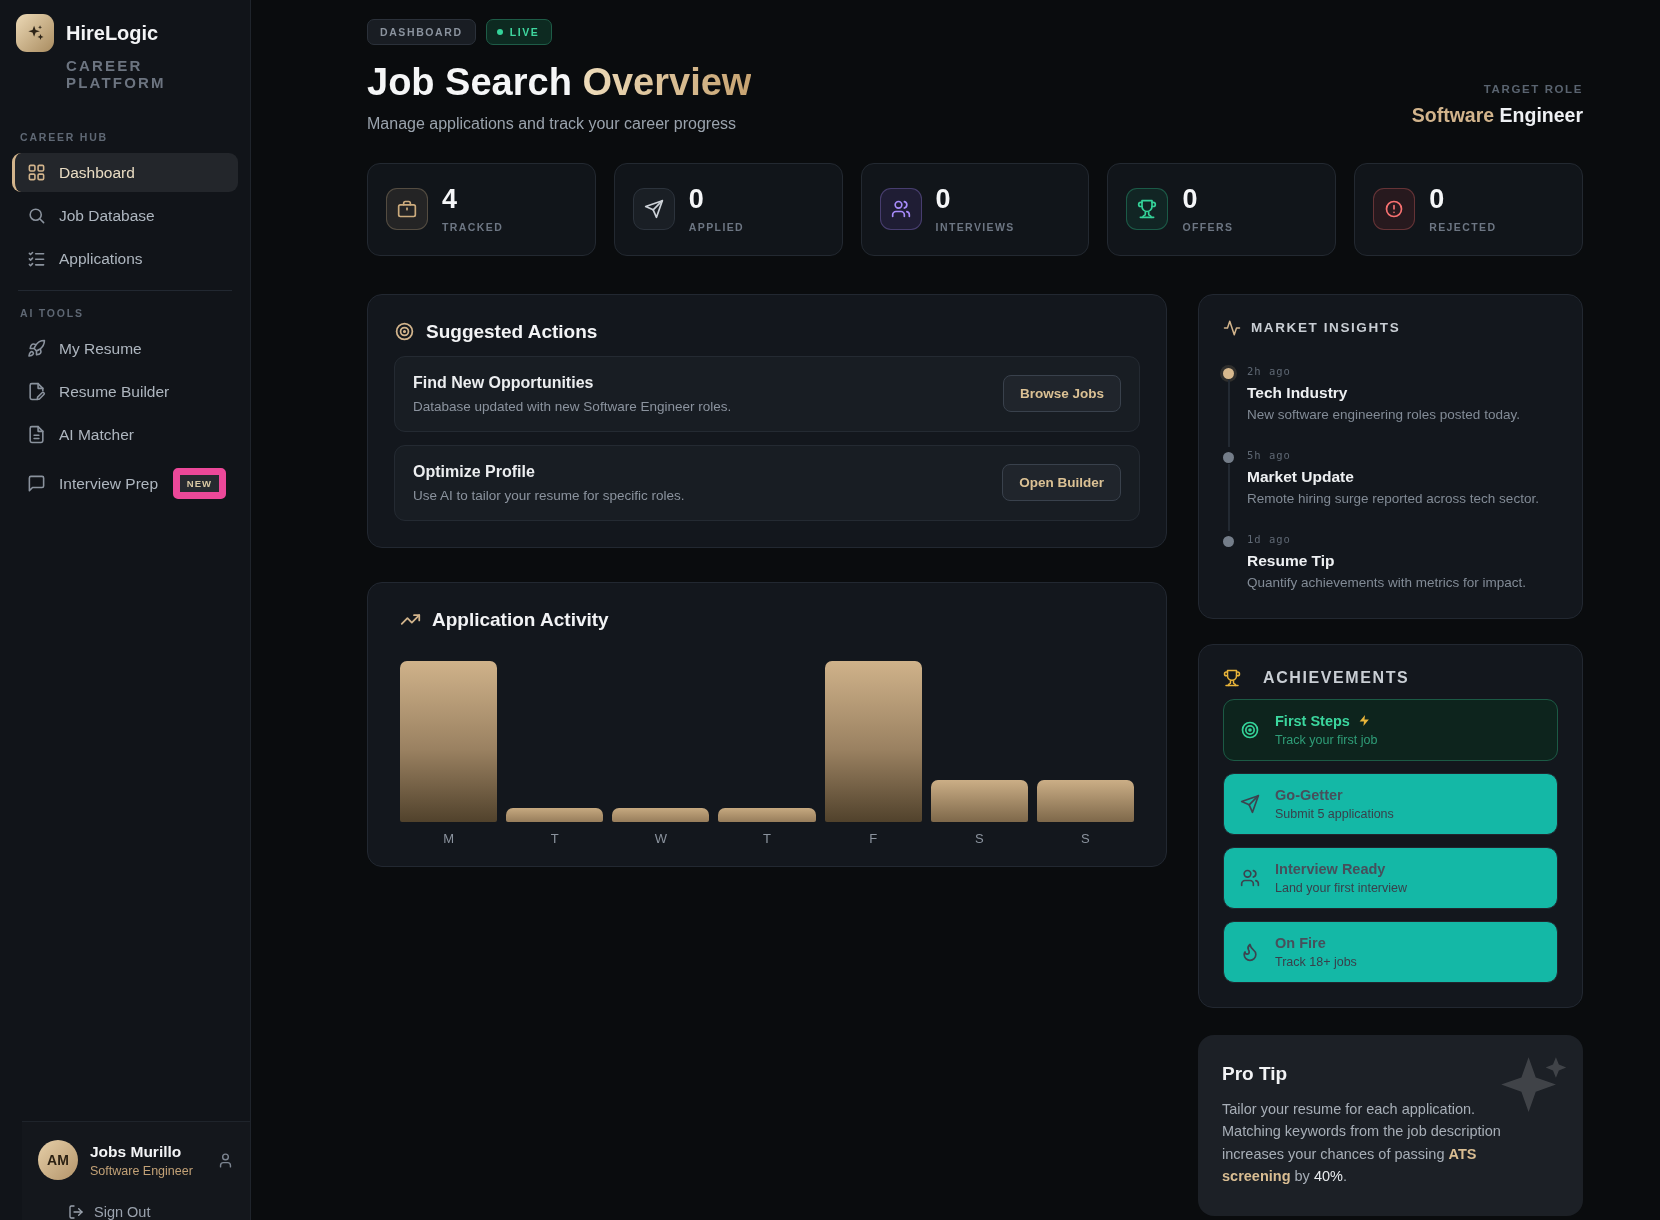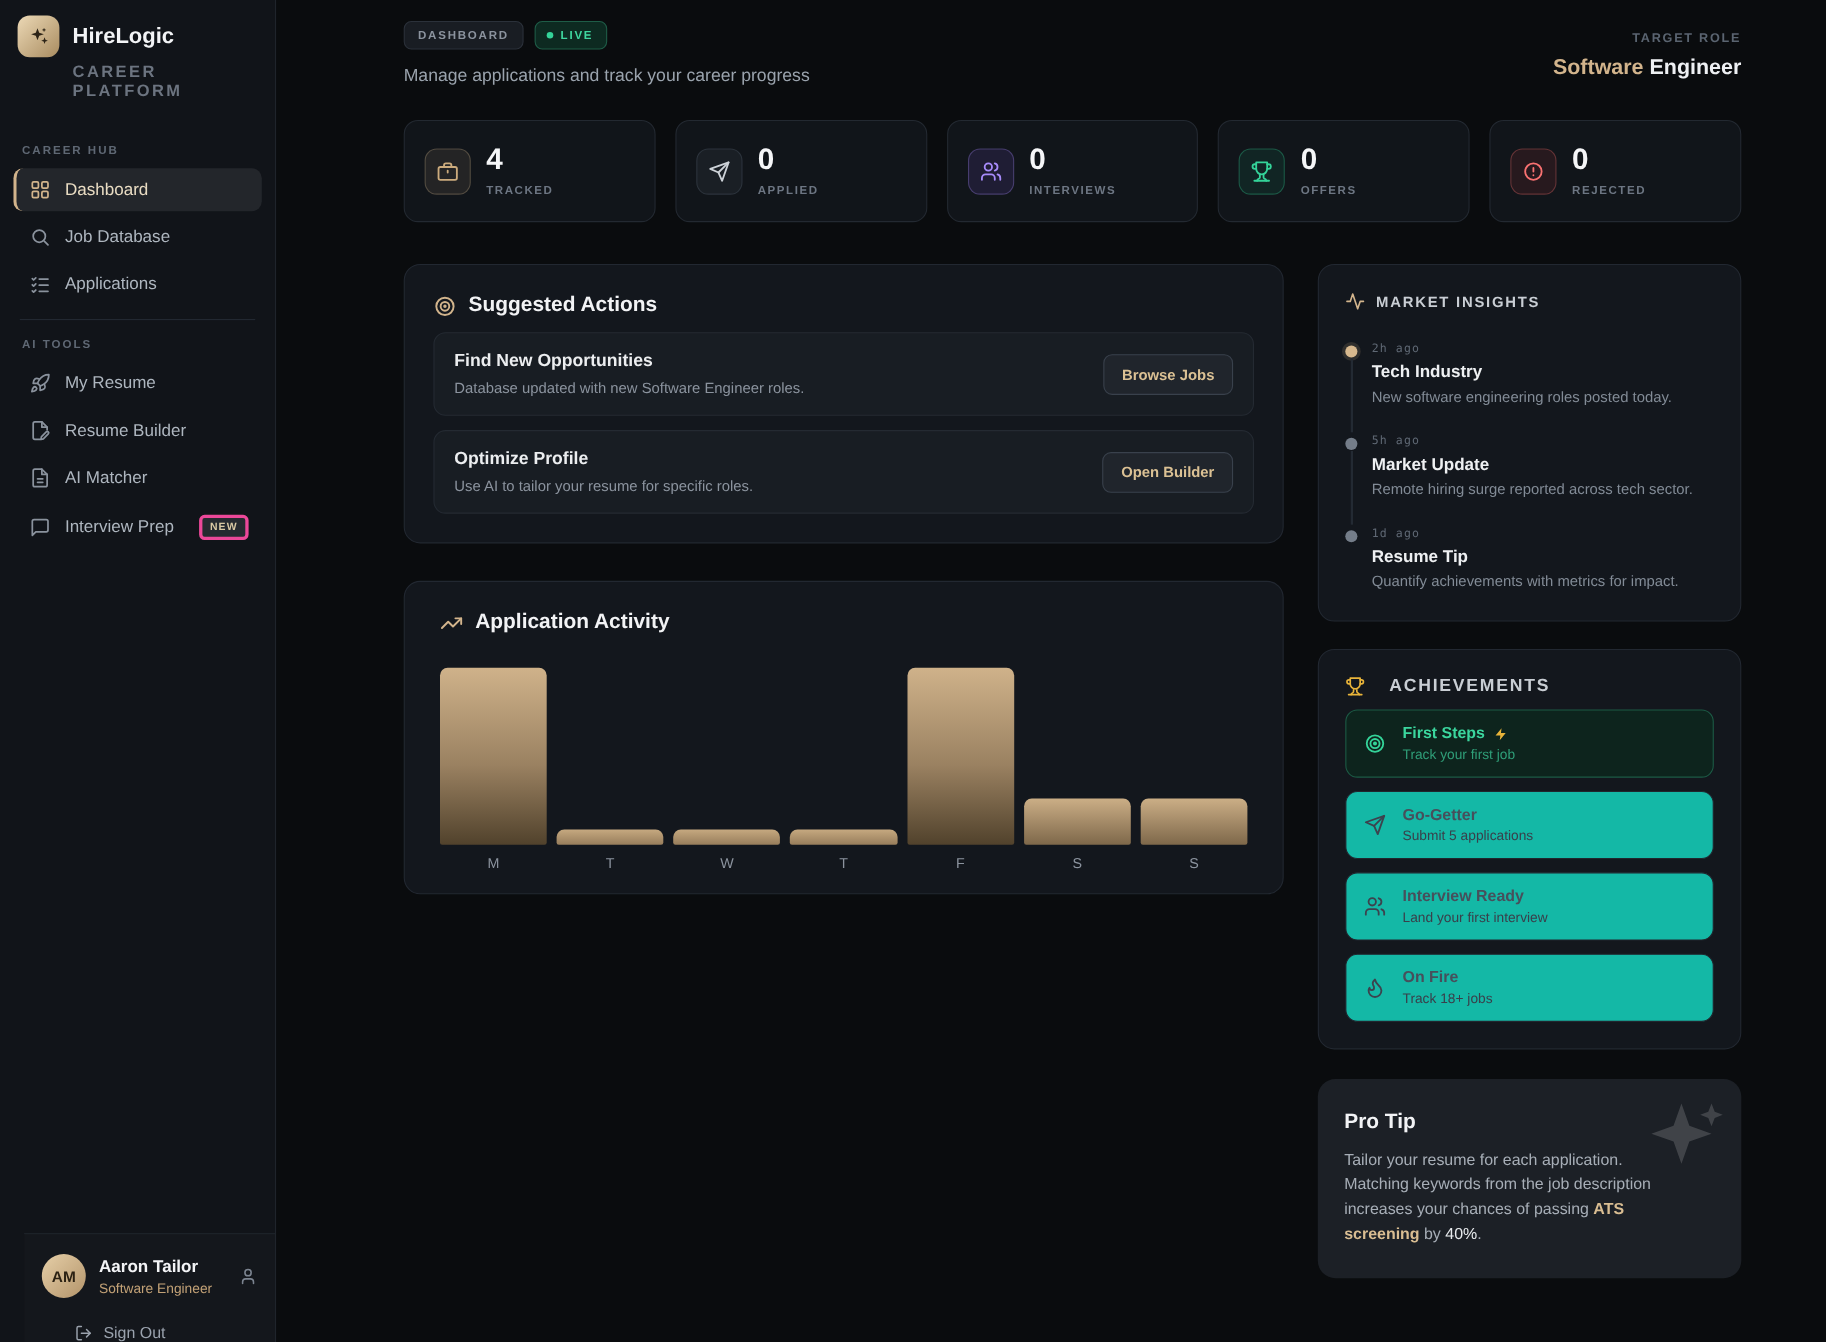--- a/index.html
+++ b/index.html
@@ -23,21 +23,21 @@
   .logo-sub { font-size:15px; font-weight:bold; color:#6c7480; letter-spacing:2.2px; padding:3px 16px 0 66px; }
   .nav { padding:40px 12px 0; }
   .section-label { font-size:10.5px; font-weight:bold; letter-spacing:1.8px; color:#5f6874; padding:0 8px; margin-bottom:10px; }
   .nav-item { display:flex; align-items:center; gap:13px; padding:10px 12px; border-radius:9px;
     color:#aeb6bf; font-size:15.5px; margin-bottom:4px; cursor:pointer; border-left:3px solid transparent; }
   .nav-item svg { color:#8a929d; }
   .nav-item.active { background:#23262b; color:#e9dcc3; border-left:3px solid #d2b48c; }
   .nav-item.active svg { color:#d2b48c; }
   .nav-divider { height:1px; background:#222831; margin:12px 6px 16px; }
   .badge-new { margin-left:auto; font-size:9.5px; font-weight:bold; letter-spacing:1px; color:#d9c9a4;
-    background:#262a30; border:3px solid #ec4899; padding:3px 7px; border-radius:5px; }
+    background:#262a30; border:7px solid #ec4899; padding:3px 7px; border-radius:5px; }
   .sidebar-user { margin-top:auto; border-top:1px solid #1f242b; background:#14171c; padding:18px 16px 0;margin-left:22px; }
   .user-row { display:flex; align-items:center; gap:12px; }
   .avatar { width:40px; height:40px; border-radius:50%; background:linear-gradient(135deg,#e6cfa8,#b3946a);
     color:#2b2113; font-weight:bold; font-size:14px; display:flex; align-items:center; justify-content:center; }
   .user-name { font-size:15.5px; font-weight:bold; color:#f3f4f6; }
   .user-role { font-size:12.5px; color:#c2a176; margin-top:3px; }
   .user-icon { margin-left:auto; color:#7c8490; cursor:pointer; }
   .signout-row { display:flex; gap:10px; align-items:center; color:#9aa2ad; font-size:14.5px;
     margin-top:24px; padding-left:30px; cursor:pointer; }
 
@@ -224,21 +224,21 @@
       </svg>
       <span>Interview Prep</span>
       <span class="badge-new">NEW</span>
     </div>
   </nav>
 
   <div class="sidebar-user">
     <div class="user-row">
       <div class="avatar">AM</div>
       <div>
-        <div class="user-name">Aaron Tailor</div>
+        <div class="user-name">Jobs Murillo</div>
         <div class="user-role">Software Engineer</div>
       </div>
       <span class="user-icon">
         <svg width="17" height="17" viewBox="0 0 24 24" fill="none" stroke="currentColor" stroke-width="2" stroke-linecap="round" stroke-linejoin="round">
           <circle cx="12" cy="7" r="4"></circle>
             <path d="M19 21v-2a4 4 0 0 0-4-4H9a4 4 0 0 0-4 4v2"></path>
         </svg>
       </span>
     </div>
     <div class="signout-row">
@@ -255,20 +255,23 @@
 <main class="main">
 
   <div class="header">
     <div>
       <div class="badges-row">
         <span class="badge-dash">DASHBOARD</span>
         <span class="badge-live">
           <span class="live-dot"></span>
           <span>LIVE</span>
         </span>
+      </div>
+      <div class="page-title">
+        <span>Job Search </span><span class="title-accent">Overview</span>
       </div>
       <div class="page-sub">Manage applications and track your career progress</div>
     </div>
     <div class="target-role">
       <div class="tr-label">TARGET ROLE</div>
       <div class="tr-value">
         <span class="tr-accent">Software</span><span class="tr-rest"> Engineer</span>
       </div>
     </div>
   </div>

